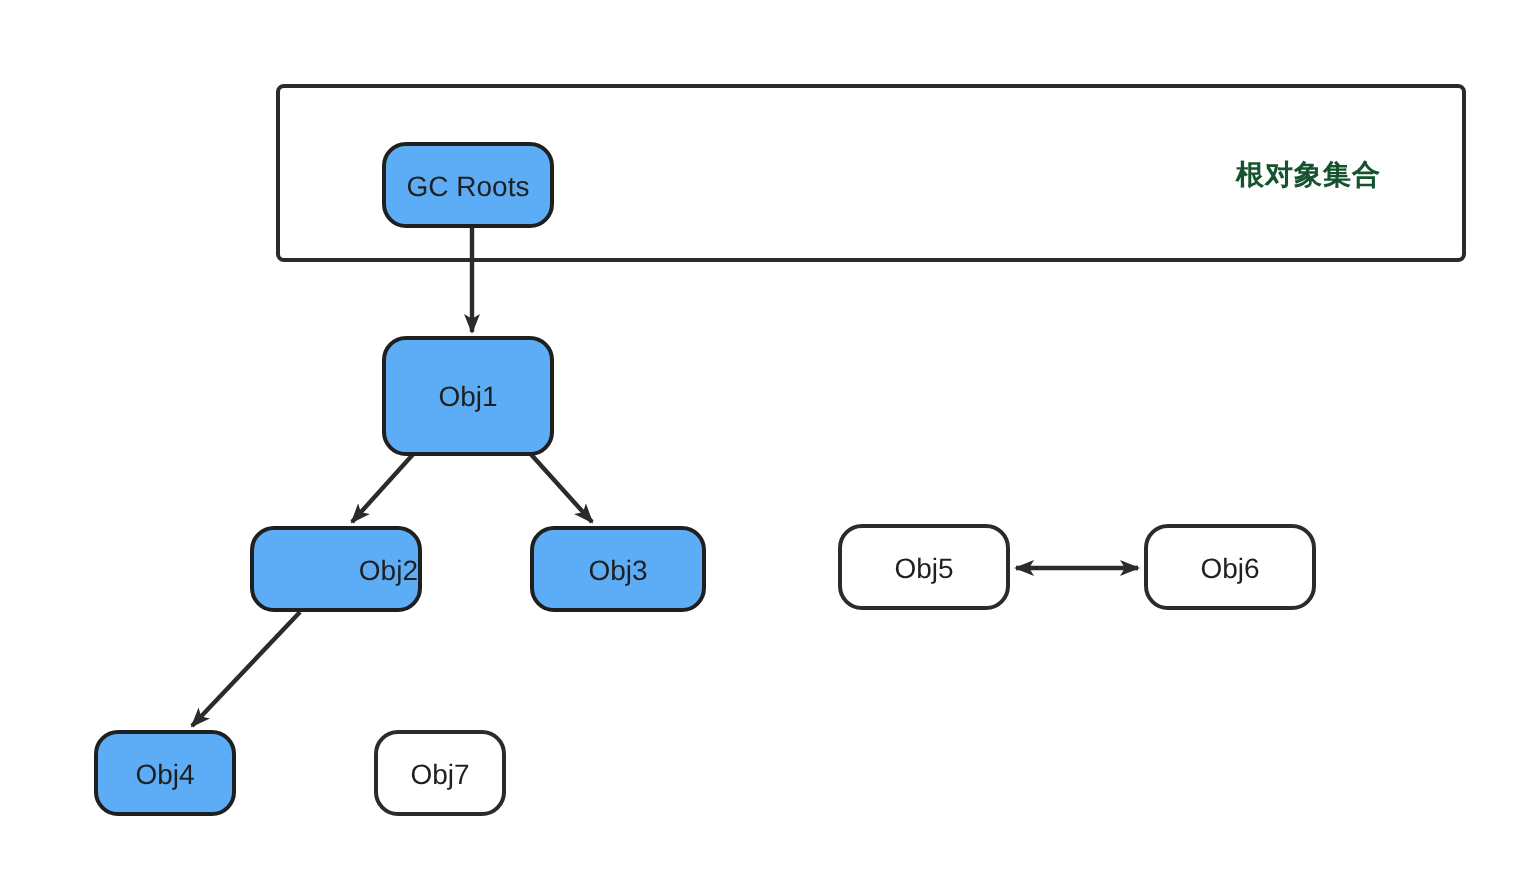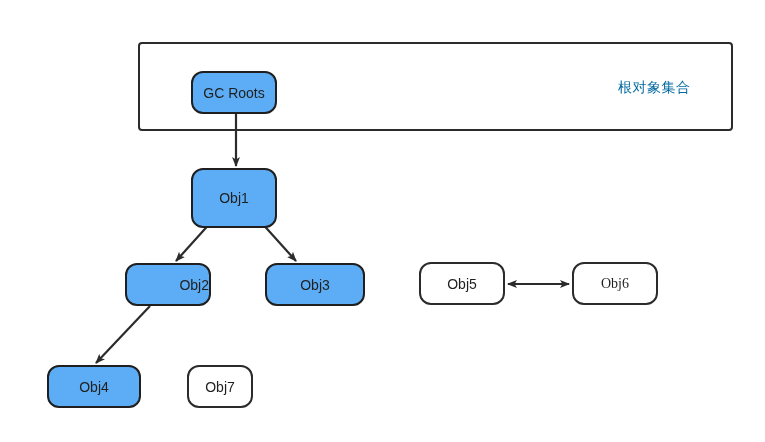--- a/index.html
+++ b/index.html
@@ -28,23 +28,24 @@
   .root-container {
     position: absolute;
     box-sizing: border-box;
     border: 2px solid #2b2b2b;
     border-radius: 4px;
     background: transparent;
   }
   .root-label {
     position: absolute;
     font-size: 14px;
-    color: #0369a1;
+    color: #14532d;
     white-space: nowrap;
     letter-spacing: 0.5px;
+    font-weight: bold;
   }
   .node {
     position: absolute;
     box-sizing: border-box;
     border: 2px solid #2b2b2b;
     border-radius: 12px;
     display: flex;
     align-items: center;
     justify-content: center;
     font-size: 14px;
@@ -93,30 +94,30 @@
   <div id="node-layer">
       <div class="node reachable" style="left: 191px; top: 71px; width: 86px; height: 43px;">
         <span class="node-label">GC Roots</span>
       </div>
       <div class="node reachable" style="left: 191px; top: 168px; width: 86px; height: 60px;">
         <span class="node-label">Obj1</span>
       </div>
       <div class="node reachable" style="left: 125px; top: 263px; width: 86px; height: 43px; justify-content: flex-end;">
         <span class="node-label">Obj2</span>
       </div>
-      <div class="node reachable" style="left: 265px; top: 263px; width: 100px; height: 43px; text-align: center;">
+      <div class="node reachable" style="left: 265px; top: 263px; width: 88px; height: 43px; text-align: center;">
         <span class="node-label">Obj3</span>
       </div>
-      <div class="node reachable" style="left: 47px; top: 365px; width: 94px; height: 43px;">
+      <div class="node reachable" style="left: 47px; top: 365px; width: 71px; height: 43px;">
         <span class="node-label">Obj4</span>
       </div>
       <div class="node unreachable" style="left: 187px; top: 365px; width: 66px; height: 43px;">
         <span class="node-label">Obj7</span>
       </div>
       <div class="node unreachable" style="left: 419px; top: 262px; width: 86px; height: 43px; border-radius: 12px;">
         <span class="node-label">Obj5</span>
       </div>
-      <div class="node unreachable" style="left: 572px; top: 262px; width: 86px; height: 43px; font-family: Liberation Serif, serif;">
+      <div class="node unreachable" style="left: 572px; top: 262px; width: 86px; height: 43px;">
         <span class="node-label">Obj6</span>
       </div>
     </div>
 
 </div>
 
 </body></html>

